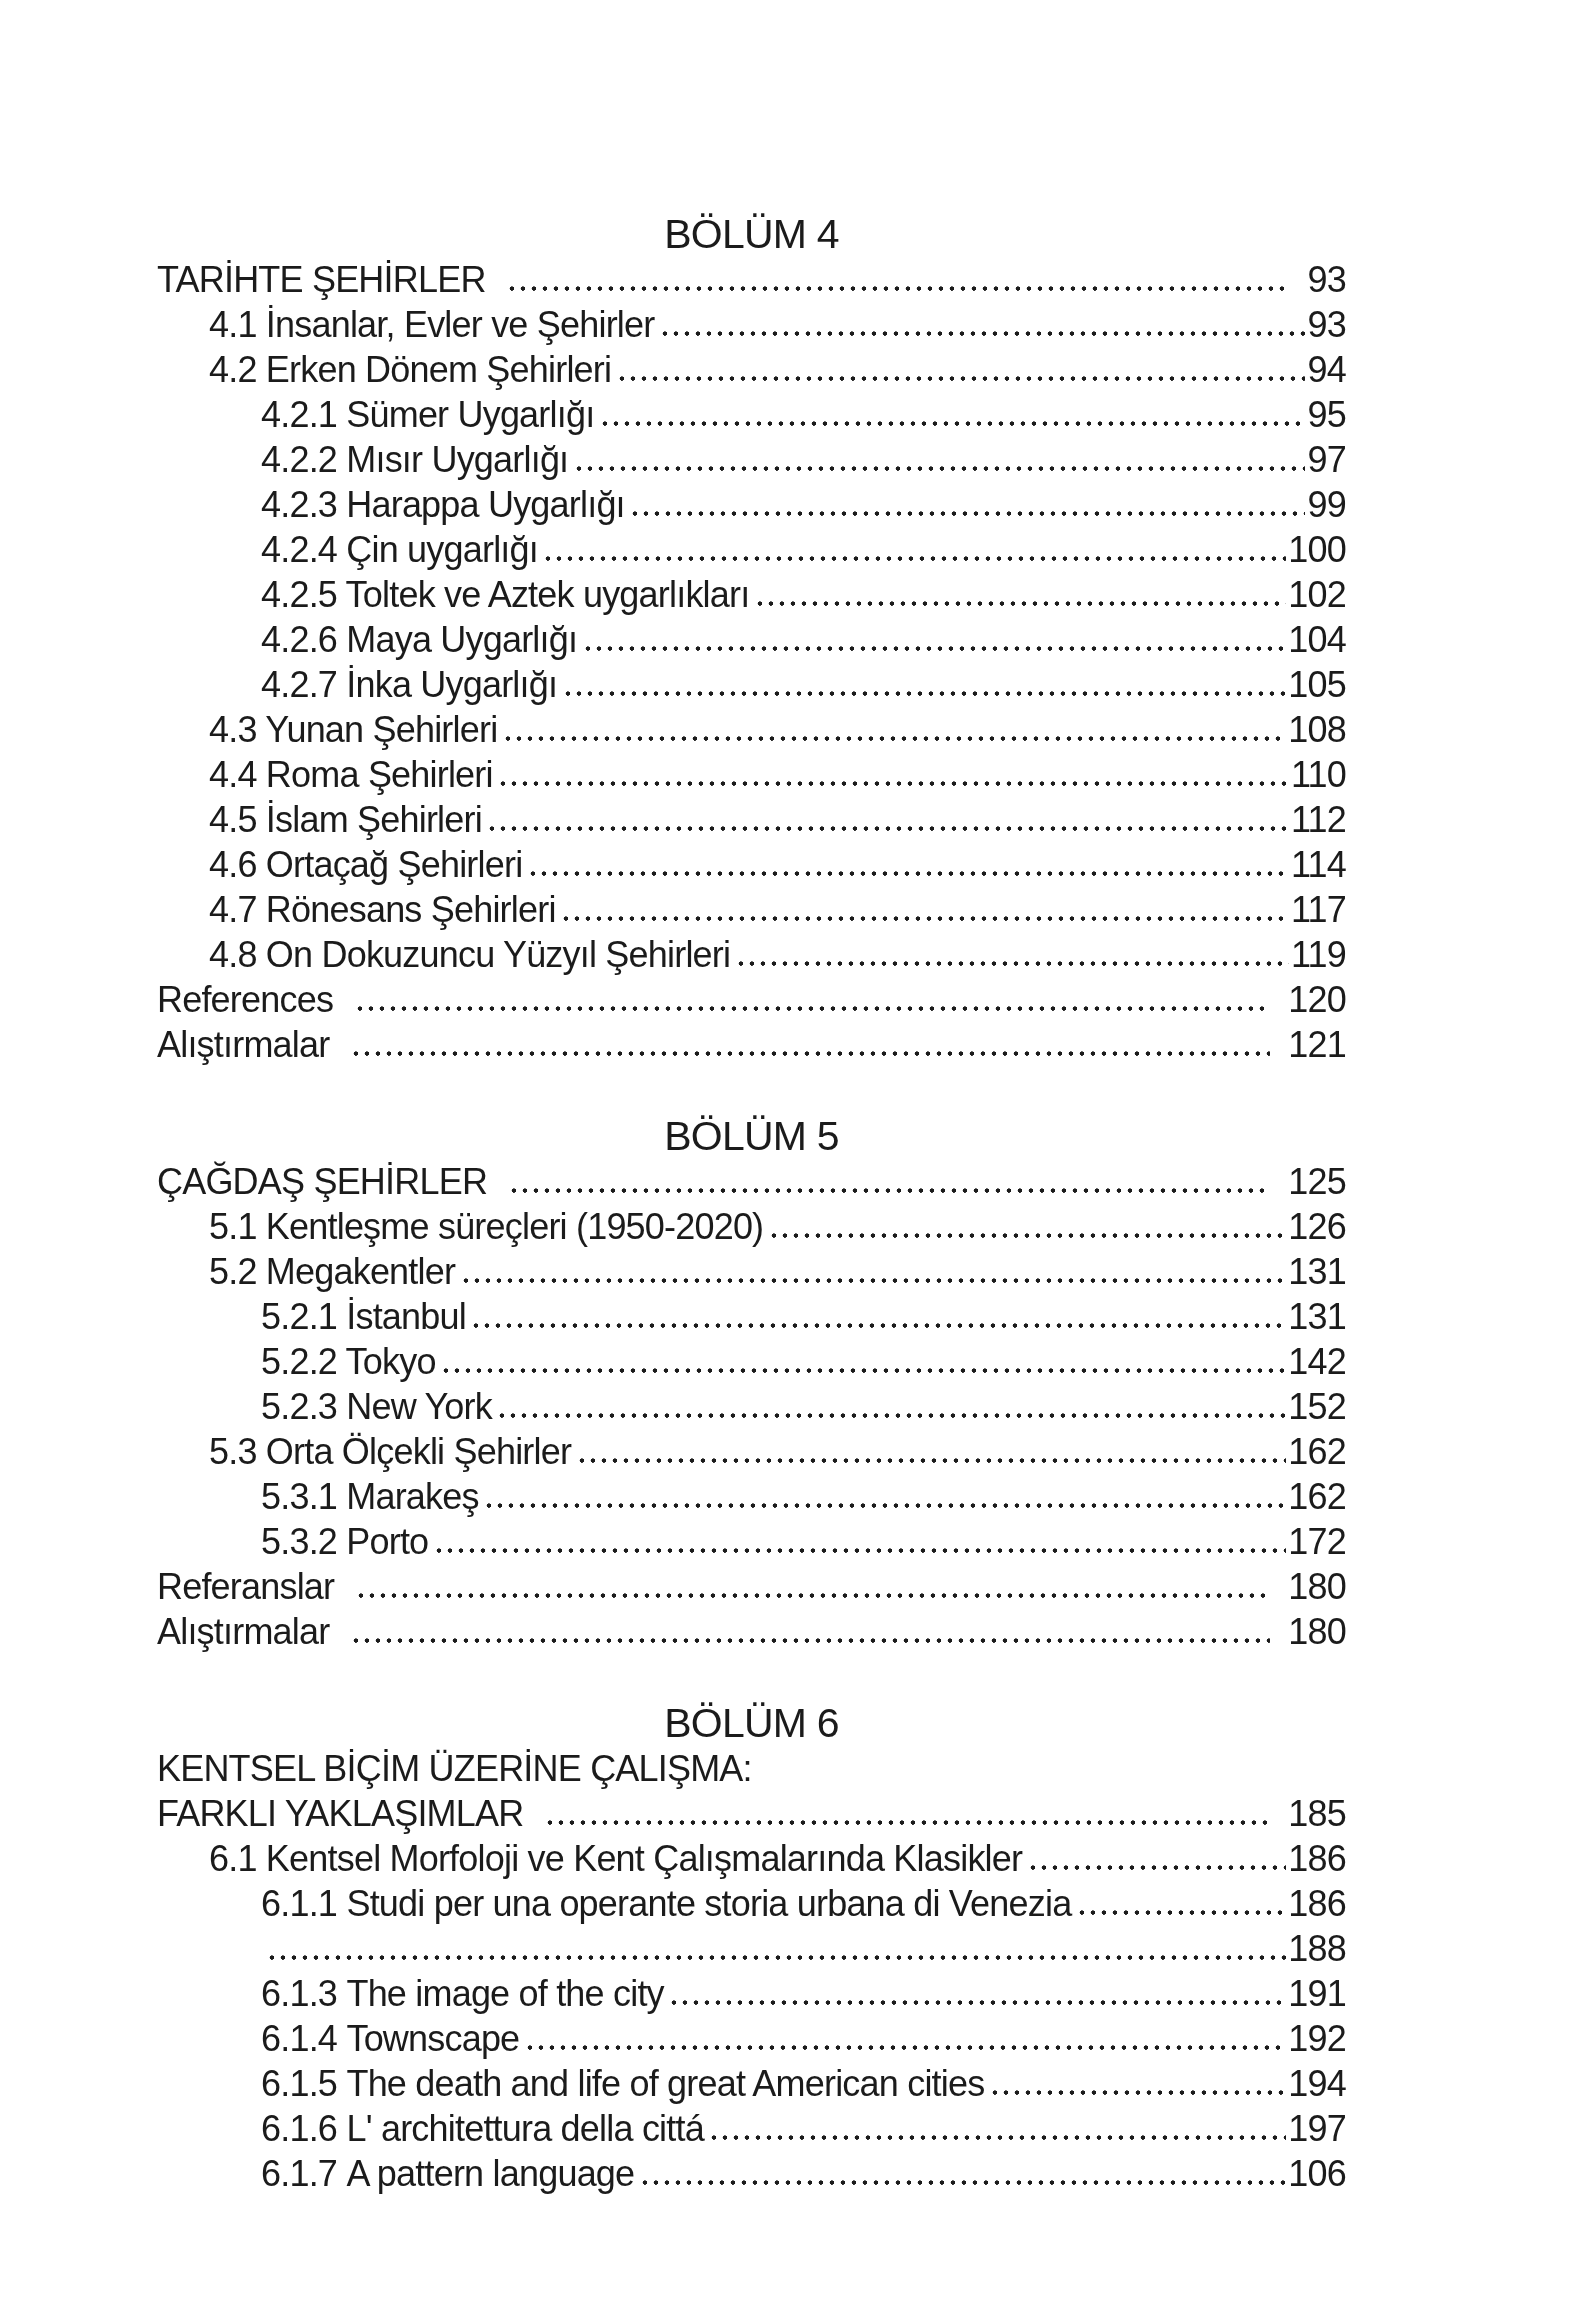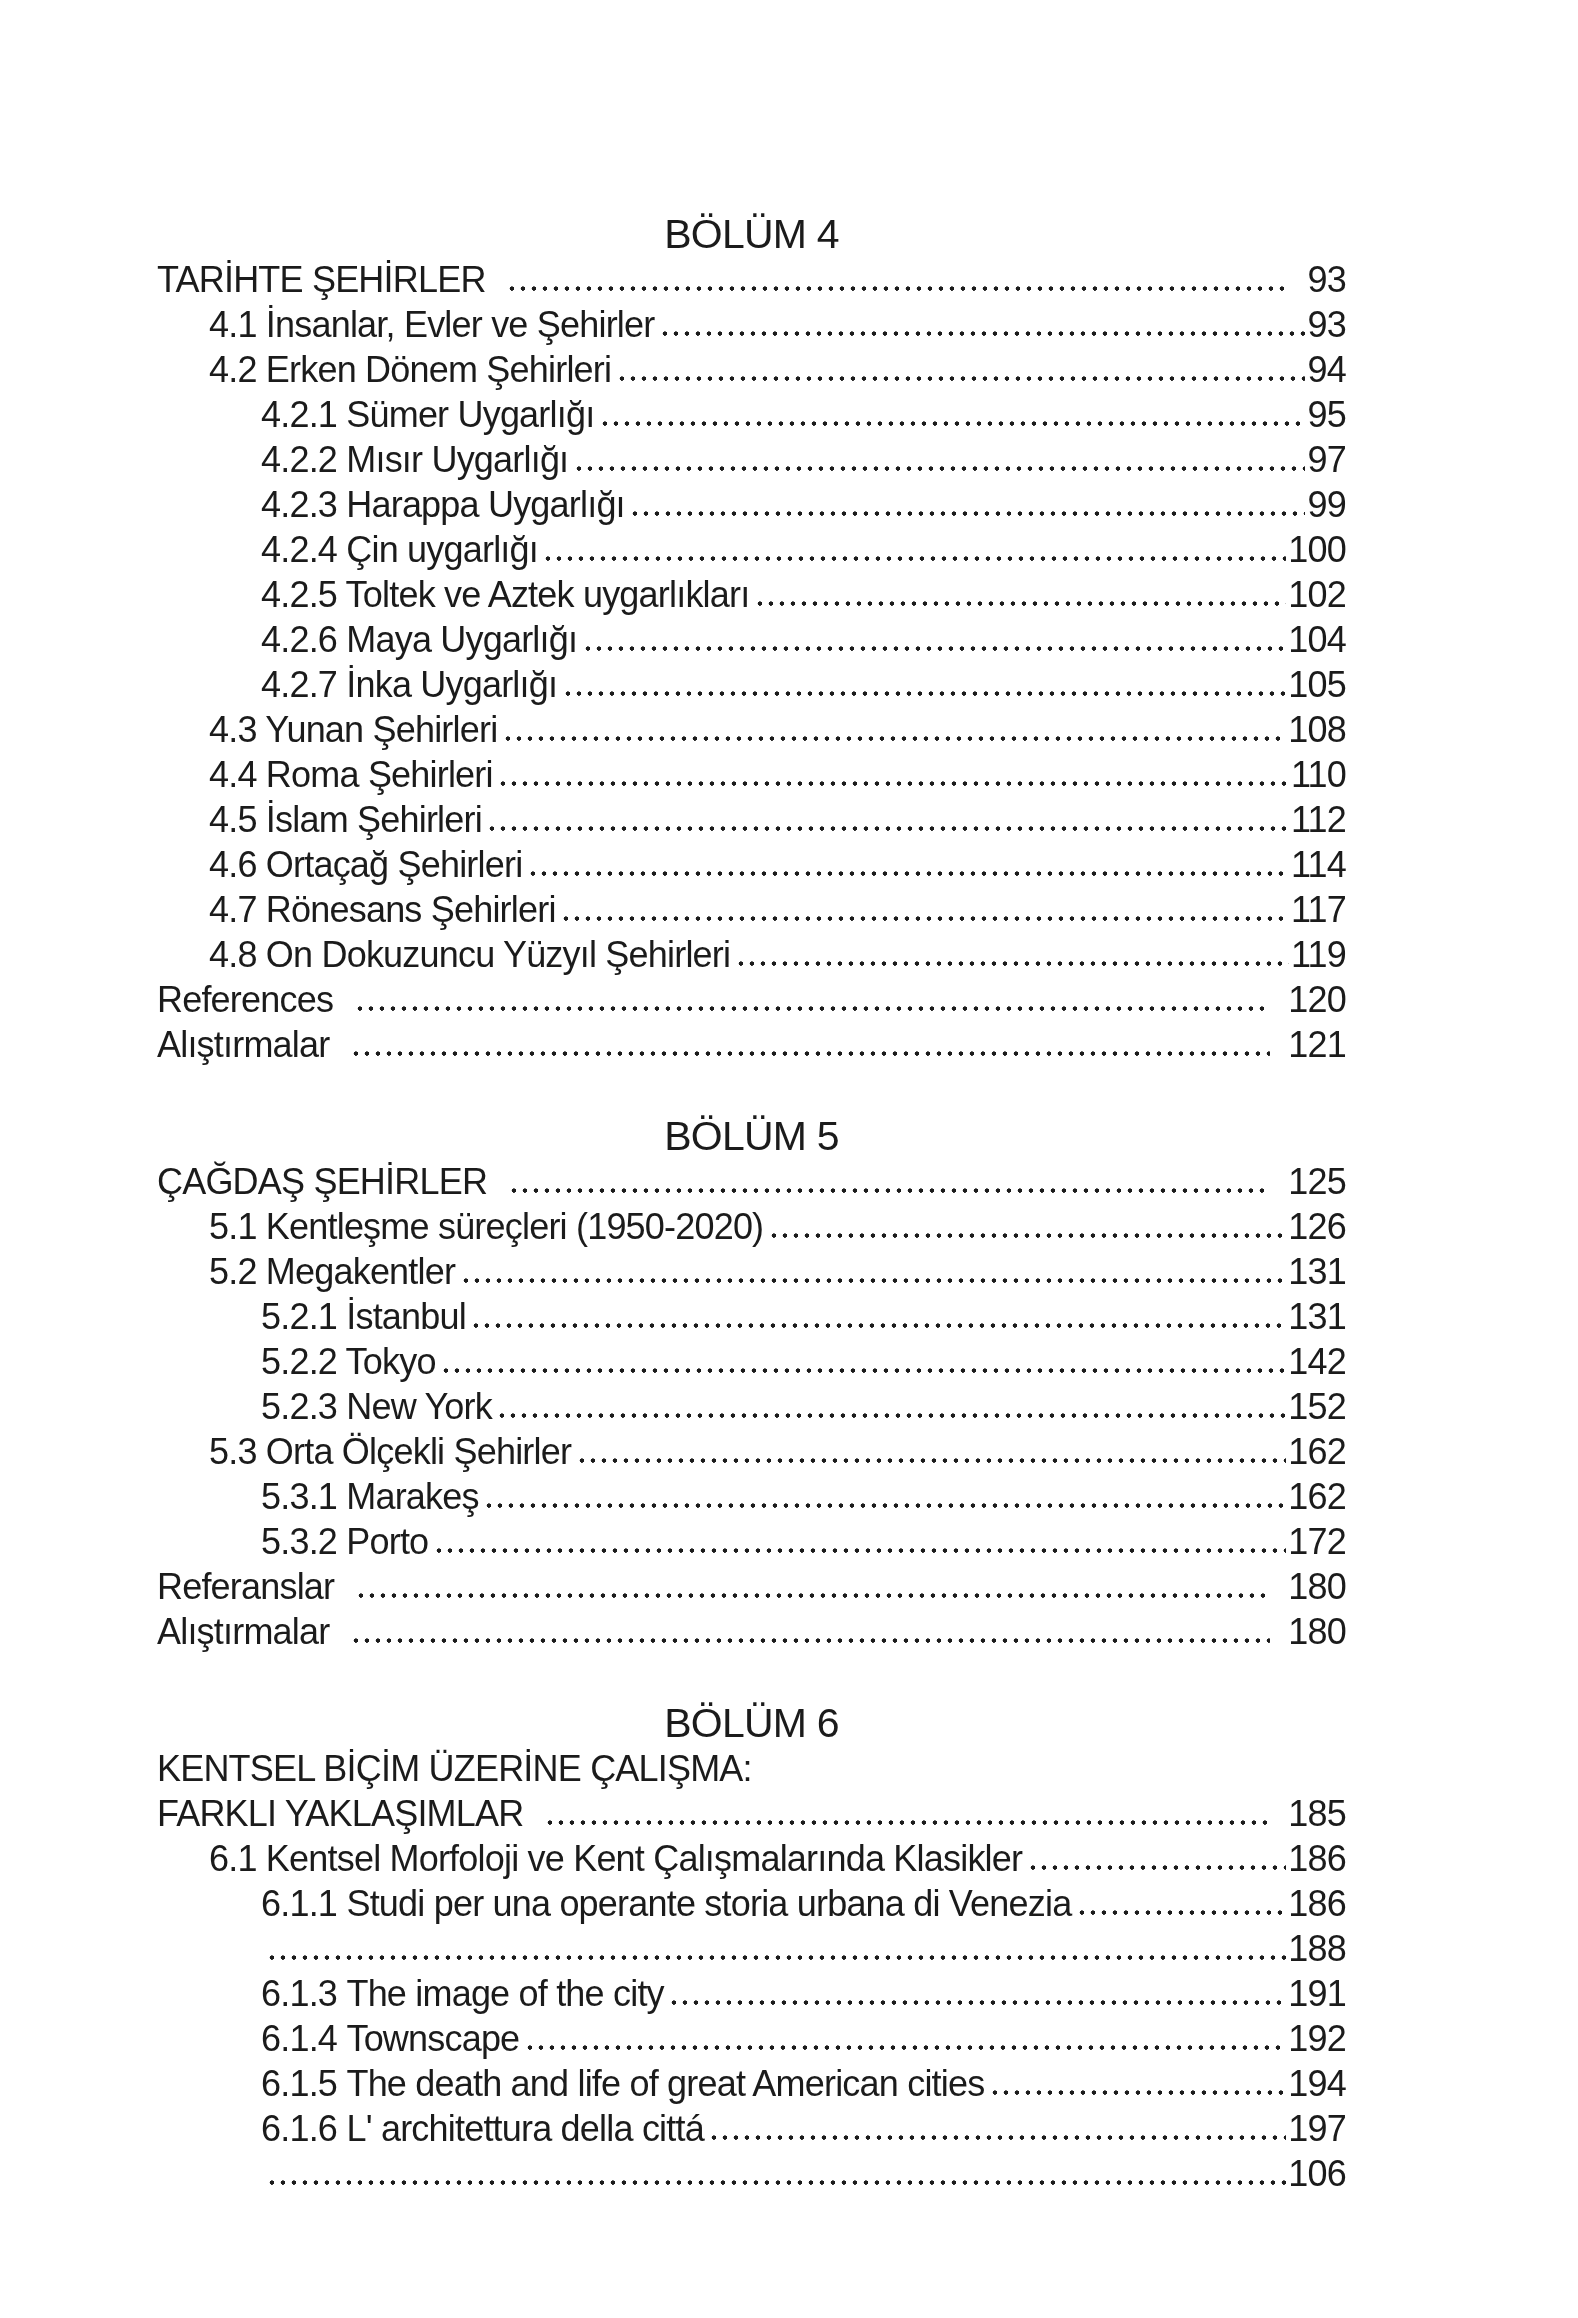--- a/index.html
+++ b/index.html
@@ -99,17 +99,17 @@
         <h2 class="chapter-heading">BÖLÜM 6</h2>
         <div class="entry indent-0"><span class="label">KENTSEL BİÇİM ÜZERİNE ÇALIŞMA:</span></div>
         <div class="entry indent-0"><span class="label">FARKLI YAKLAŞIMLAR</span><span class="leader"></span><span class="pagenum">185</span></div>
         <div class="entry indent-1"><span class="label">6.1 Kentsel Morfoloji ve Kent Çalışmalarında Klasikler</span><span class="leader"></span><span class="pagenum">186</span></div>
         <div class="entry indent-2"><span class="label"><span class="num">6.1.1</span><span class="italic">Studi per una operante storia urbana di Venezia</span></span><span class="leader"></span><span class="pagenum">186</span></div>
         <div class="entry indent-2"><span class="leader"></span><span class="pagenum">188</span></div>
         <div class="entry indent-2"><span class="label"><span class="num">6.1.3</span><span class="italic">The image of the city</span></span><span class="leader"></span><span class="pagenum">191</span></div>
         <div class="entry indent-2"><span class="label"><span class="num">6.1.4</span><span class="italic">Townscape</span></span><span class="leader"></span><span class="pagenum">192</span></div>
         <div class="entry indent-2"><span class="label"><span class="num">6.1.5</span><span class="italic">The death and life of great American cities</span></span><span class="leader"></span><span class="pagenum">194</span></div>
         <div class="entry indent-2"><span class="label"><span class="num">6.1.6</span><span class="italic">L' architettura della cittá</span></span><span class="leader"></span><span class="pagenum">197</span></div>
-        <div class="entry indent-2"><span class="leader"></span><span class="pagenum">106</span></div>
+        <div class="entry indent-2"><span class="label"><span class="num">6.1.7</span><span class="italic">A pattern language</span></span><span class="leader"></span><span class="pagenum">106</span></div>
       </section>
     </div>
 </main>
 
 
 </body></html>

